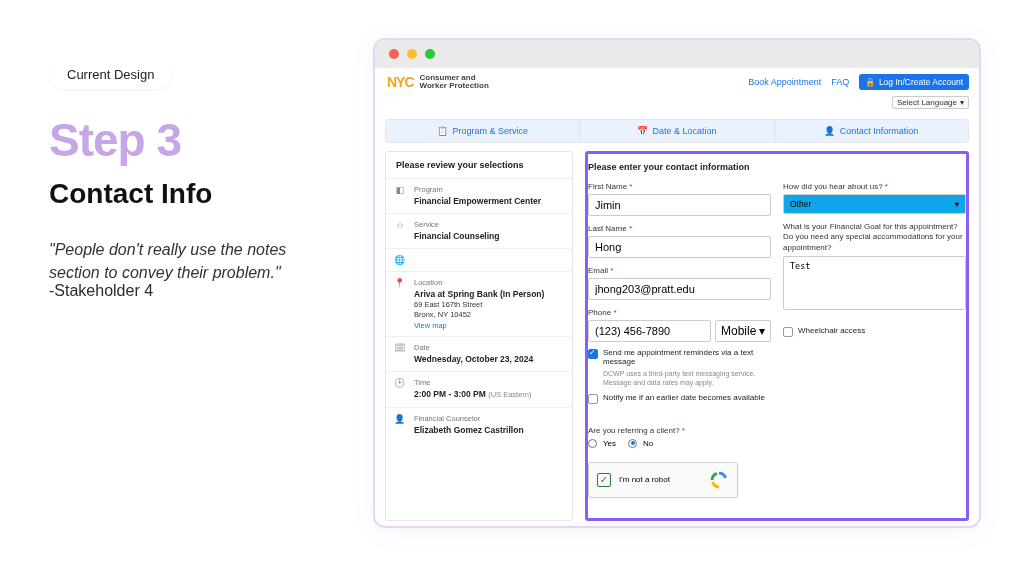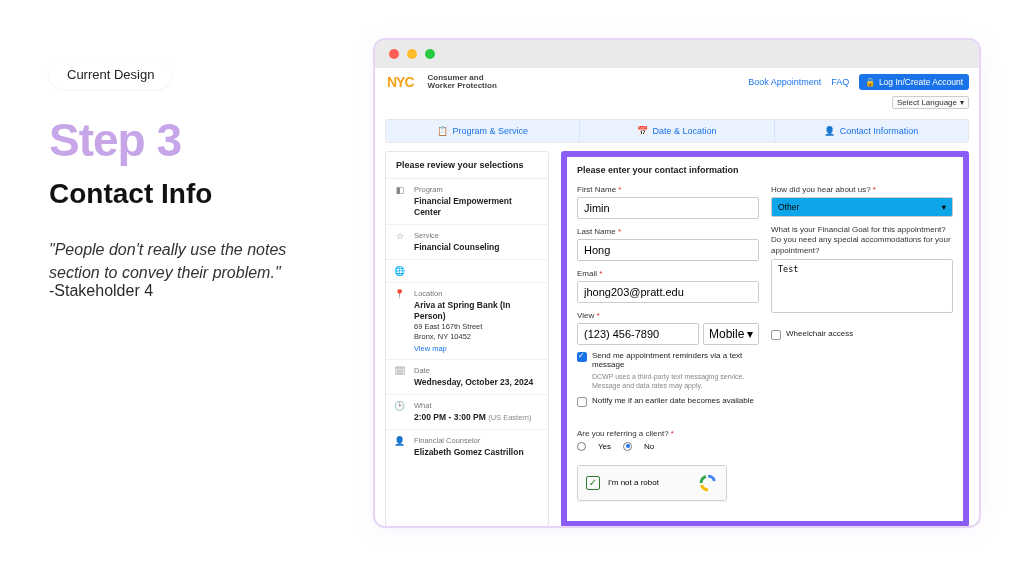--- a/index.html
+++ b/index.html
@@ -50,71 +50,71 @@
     height: 28px; background: #eaeaea;
     display: flex; align-items: center; gap: 8px; padding-left: 14px;
   }
   .dot { width: 10px; height: 10px; border-radius: 50%; }
   .dot.r { background:#ff5f56; } .dot.y{background:#ffbd2e;} .dot.g{background:#27c93f;}
 
   .app-header {
     display:flex; justify-content:space-between; align-items:center;
     padding:6px 10px 4px 12px; font-size:9px;
   }
-  .logo { display:flex; align-items:center; gap:14px; }
+  .logo { display:flex; align-items:center; gap:6px; }
   .nyc { font-weight:900; font-size:14px; letter-spacing:-1px; color:#f6a21c;}
   .logo-text { line-height:1.05; font-size:8px; color:#444; font-weight:700;}
   .hdr-right { display:flex; align-items:center; gap:10px; }
   .hdr-link { color:#1a73e8; cursor:pointer; }
   .login-btn { background:#1a73e8; color:#fff; border:none; border-radius:3px; padding:3px 6px; font-size:8.5px; display:flex; align-items:center; gap:3px; }
   .lang-sel { position:absolute; right:10px; top:56px; font-size:8px; border:1px solid #ccc; border-radius:2px; padding:1px 4px; background:#fafafa; color:#333; display:flex; align-items:center; gap:3px;}
 
   .stepper {
     display:flex; margin:24px 10px 0; border:1px solid #e6e6e6; border-radius:3px; overflow:hidden;
     font-size:9px;
   }
   .step { flex:1; text-align:center; padding:6px 0; display:flex; align-items:center; justify-content:center; gap:4px;}
   .step.blue { background:#eaf1ff; color:#1a73e8; border-right:1px solid #d5e3ff;}
   .step.blue.last { border-right:none; position:relative;}
   .step .ic { font-size:9px; }
 
   .content { display:flex; gap:12px; padding:8px 10px 10px; }
   
-  .review { width: 164px; border:1px solid #e6e6e6; border-radius:3px; font-size:8px; background:#fff; }
+  .review { width: 188px; border:1px solid #e6e6e6; border-radius:3px; font-size:8px; background:#fff; }
   .review h4 { font-size:9px; font-weight:700; padding:8px 10px; border-bottom:1px solid #eee; color:#222;}
   .ritem { display:flex; gap:8px; padding:6px 8px; border-bottom:1px solid #f1f1f1;}
   .ritem:last-child{border-bottom:none;}
   .ritem .ico { width:12px; color:#888; font-size:9px; flex:0 0 12px; text-align:center;}
   .ritem .body { flex:1; }
   .ritem .lbl { font-size:7.5px; color:#777; margin-bottom:2px;}
   .ritem .val { font-size:8.5px; color:#222; font-weight:600; line-height:1.3;}
   .ritem .sub { font-size:7.5px; color:#333; font-weight:400;}
   .maplink { color:#1a73e8; font-size:7.5px; margin-top:2px; display:inline-block;}
   .muted { color:#888; font-weight:400; font-size:7.5px;}
 
   
-  .form { flex:1; border:6px solid #8b5cf6; border-radius:3px; background:#fff; padding:8px 10px 20px; }
+  .form { flex:1; border:3px solid #8b5cf6; border-radius:3px; background:#fff; padding:8px 0 20px; }
   .form h4 { font-size:9px; font-weight:700; margin-bottom:10px; color:#222;}
   .cols { display:flex; gap:12px; }
   .col { flex:1; font-size:8px; }
   .field-lbl { font-size:8px; color:#333; margin-bottom:3px; }
   .req { color:#d22; }
   .inp { width:100%; border:1px solid #ccc; border-radius:2px; padding:4px 6px; font-size:11px; margin-bottom:8px; background:#fff;}
   .phone-row { display:flex; gap:4px; }
   .phone-row .inp:first-child { flex:1; margin-bottom:0;}
   .phone-row .sel { width:56px; border:1px solid #ccc; border-radius:2px; font-size:12px; background:#fff; display:flex; align-items:center; justify-content:space-between; padding:0 5px;}
   .sel-wide { width:100%; border:1px solid #ccc; border-radius:2px; padding:4px 6px; font-size:8.5px; margin-bottom:8px; background:#0ea5e9; display:flex; justify-content:space-between; align-items:flex-end;}
   .tarea { width:100%; border:1px solid #ccc; border-radius:2px; padding:4px 6px; font-size:8.5px; height:54px; margin-bottom:8px; background:#fff; resize:none;}
   .chk { display:flex; gap:5px; align-items:flex-start; font-size:8px; margin:6px 0 3px; color:#222;}
   .chk .box { width:10px; height:10px; border:1px solid #999; border-radius:2px; flex:0 0 10px; margin-top:1px; position:relative;}
   .chk .box.checked { background:#1a73e8; border-color:#1a73e8;}
   .chk .box.checked::after{content:"✓"; color:#fff; font-size:8px; position:absolute; left:0; top:-2px;}
   .fine { font-size:7px; color:#888; margin-left:15px; line-height:1.3; margin-bottom:6px;}
   .radio-row { display:flex; gap:12px; font-size:8px; margin-top:4px;}
-  .radio { display:flex; gap:12px;}
+  .radio { display:flex; gap:6px;}
   .rdot { width:9px; height:9px; border:1px solid #777; border-radius:50%; position:relative;}
   .rdot.on::after{content:""; position:absolute; inset:1.5px; border-radius:50%; background:#1a73e8;}
   .recaptcha { margin-top:14px; width:150px; height:36px; border:1px solid #d0d0d0; border-radius:3px; background:#fafafa; display:flex; align-items:center; gap:8px; padding:0 8px; font-size:8px; box-shadow:0 1px 2px rgba(0,0,0,.05);}
   .recaptcha .cbox{ width:14px; height:14px; border:1.5px solid #2e7d32; border-radius:2px; display:flex; align-items:center; justify-content:center; color:#2e7d32; font-size:10px;}
   .rc-logo { margin-left:auto; width:20px; height:20px; }
 </style>
 </head>
 <body>
 
 <div class="badge">Current Design</div>
@@ -200,21 +200,21 @@
       <div class="ritem">
         <div class="ico">🗓</div>
         <div class="body">
           <div class="lbl">Date</div>
           <div class="val">Wednesday, October 23, 2024</div>
         </div>
       </div>
       <div class="ritem">
         <div class="ico">🕑</div>
         <div class="body">
-          <div class="lbl">What</div>
+          <div class="lbl">Time</div>
           <div class="val">
             <span>2:00 PM - 3:00 PM</span> <span class="muted">(US Eastern)</span>
           </div>
         </div>
       </div>
       <div class="ritem">
         <div class="ico">👤</div>
         <div class="body">
           <div class="lbl">Financial Counselor</div>
           <div class="val">Elizabeth Gomez Castrillon</div>
@@ -225,21 +225,21 @@
     <div class="form">
       <h4>Please enter your contact information</h4>
       <div class="cols">
         <div class="col">
           <div class="field-lbl"><span>First Name</span> <span class="req">*</span></div>
           <input class="inp" value="Jimin" style="">
           <div class="field-lbl"><span>Last Name</span> <span class="req">*</span></div>
           <input class="inp" value="Hong" style="">
           <div class="field-lbl"><span>Email</span> <span class="req">*</span></div>
           <input class="inp" value="jhong203@pratt.edu" style="">
-          <div class="field-lbl"><span>View</span> <span class="req">*</span></div>
+          <div class="field-lbl"><span>Phone</span> <span class="req">*</span></div>
           <div class="phone-row">
             <input class="inp" value="(123) 456-7890" style="">
             <div class="sel">
               <span>Mobile</span>
               <span>▾</span>
             </div>
           </div>
           <div class="chk">
             <div class="box checked"></div>
             <span>Send me appointment reminders via a text message</span>

